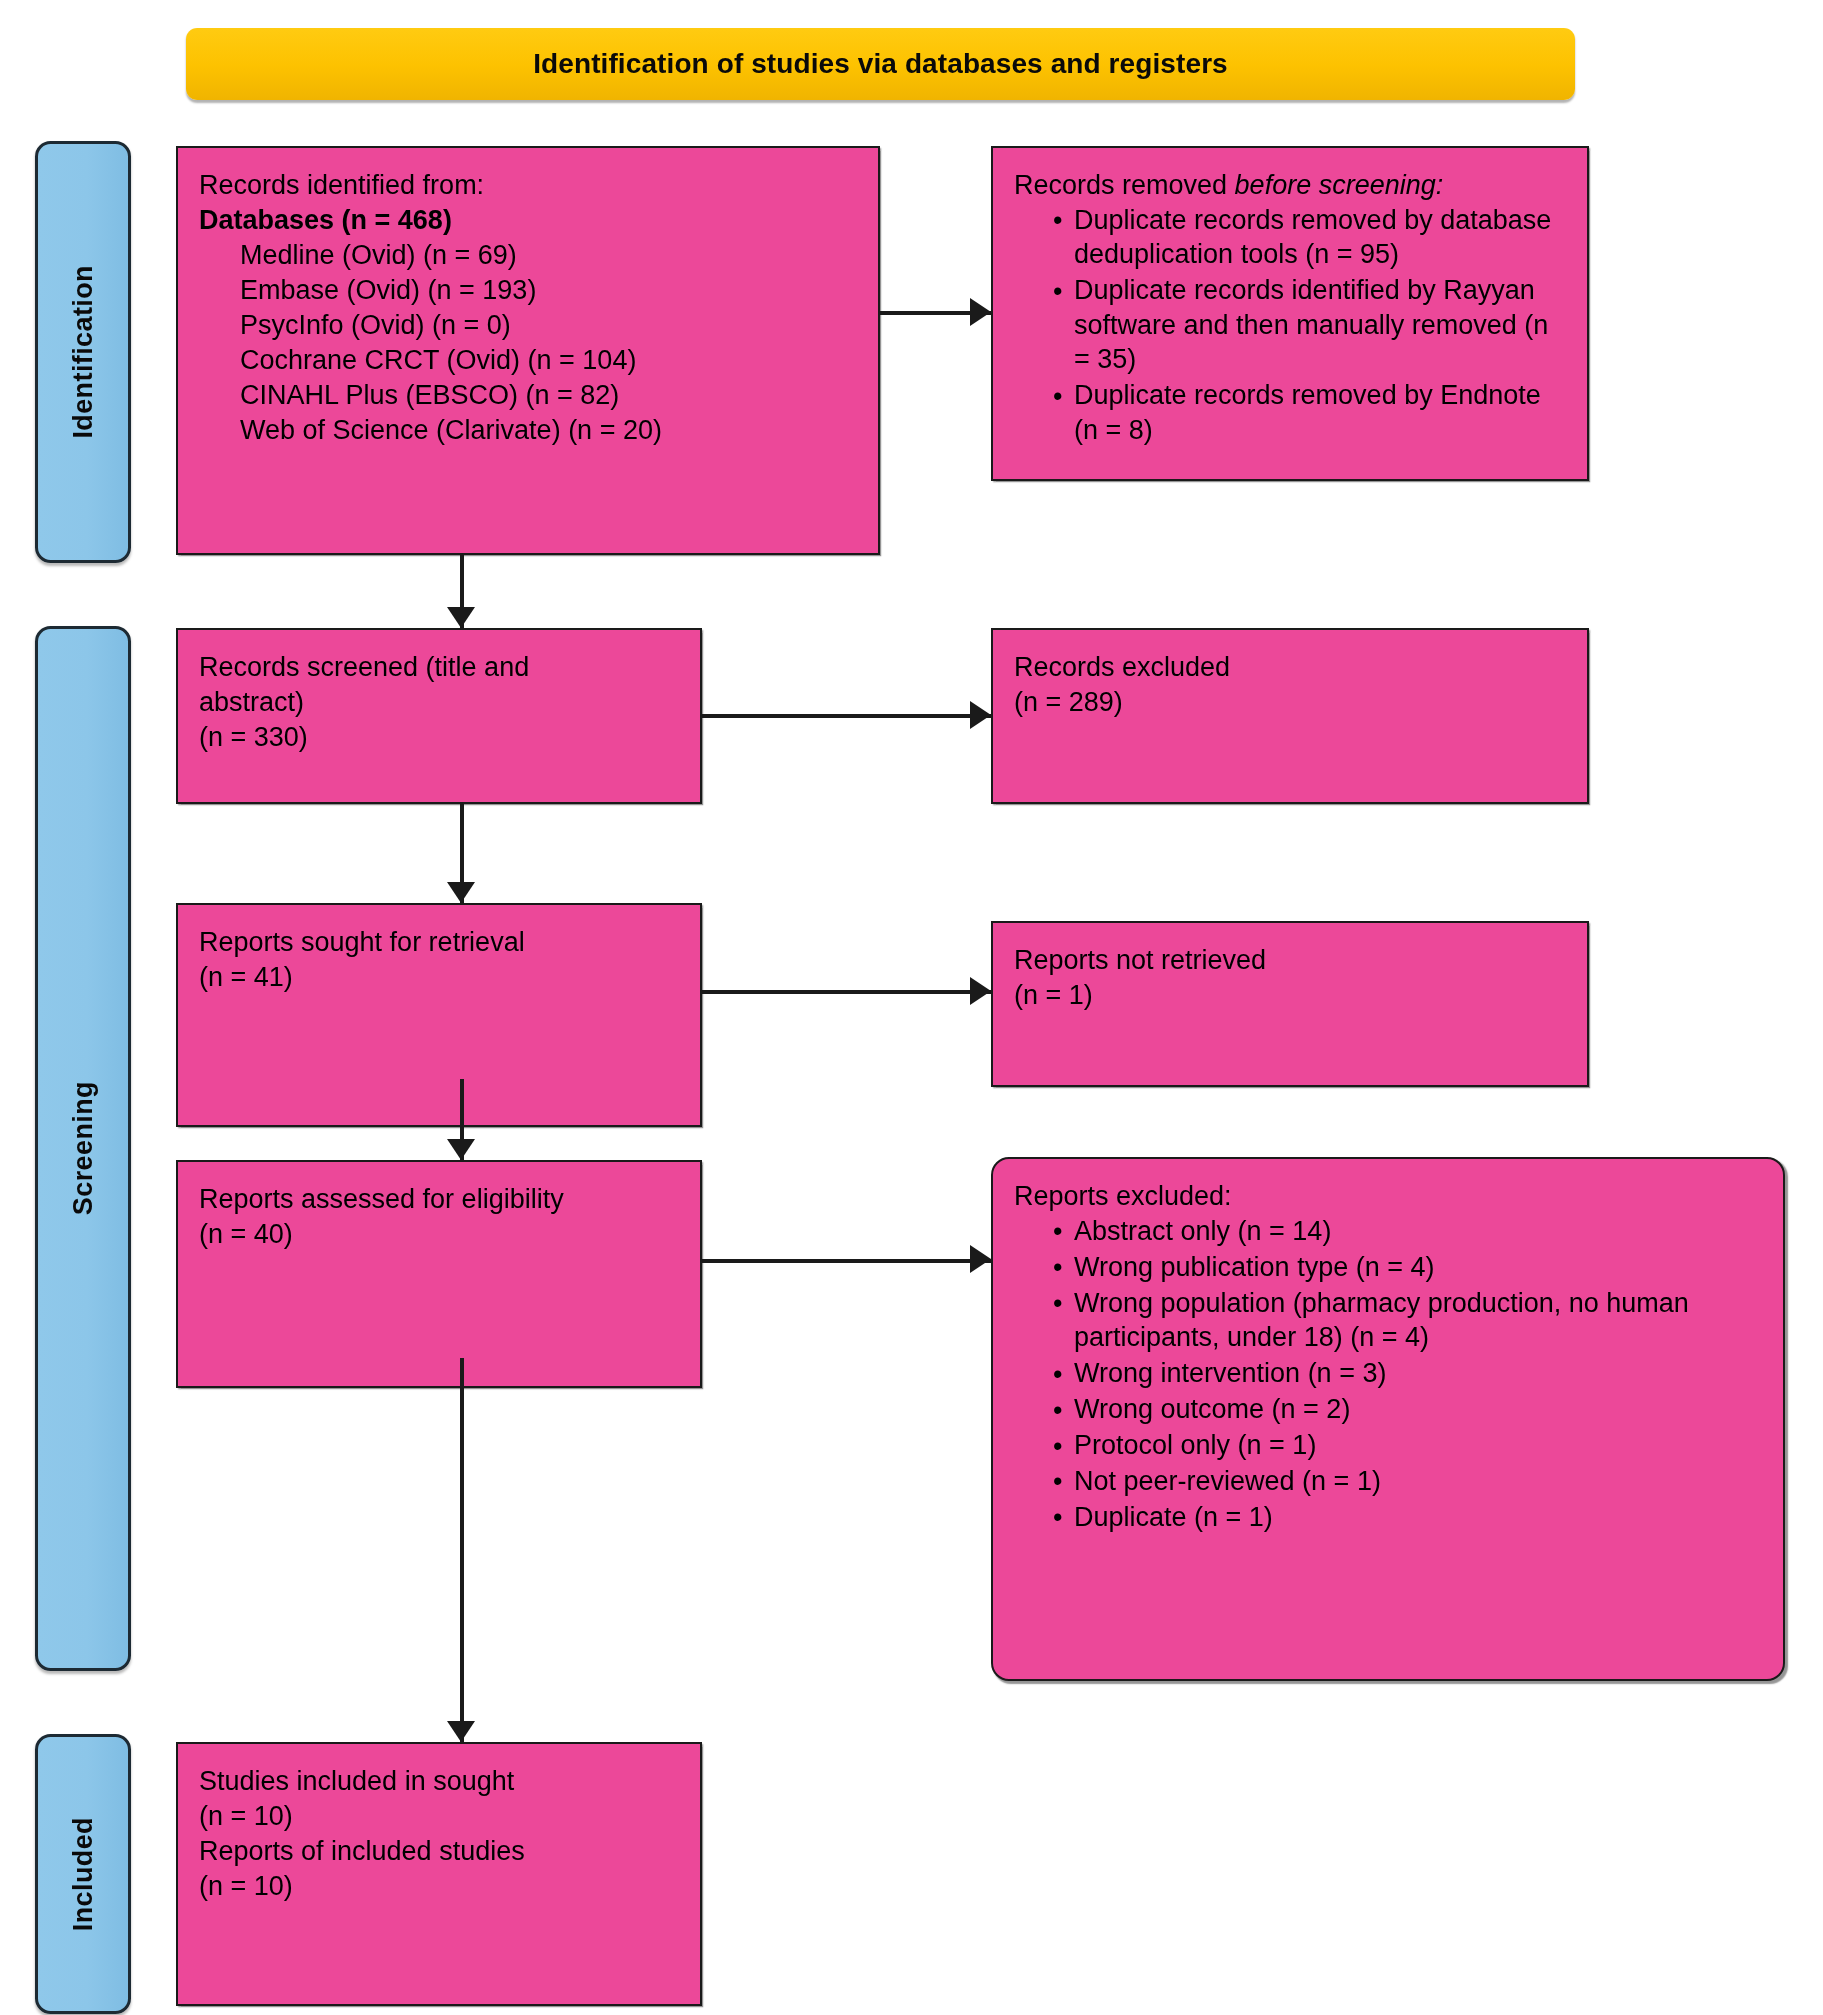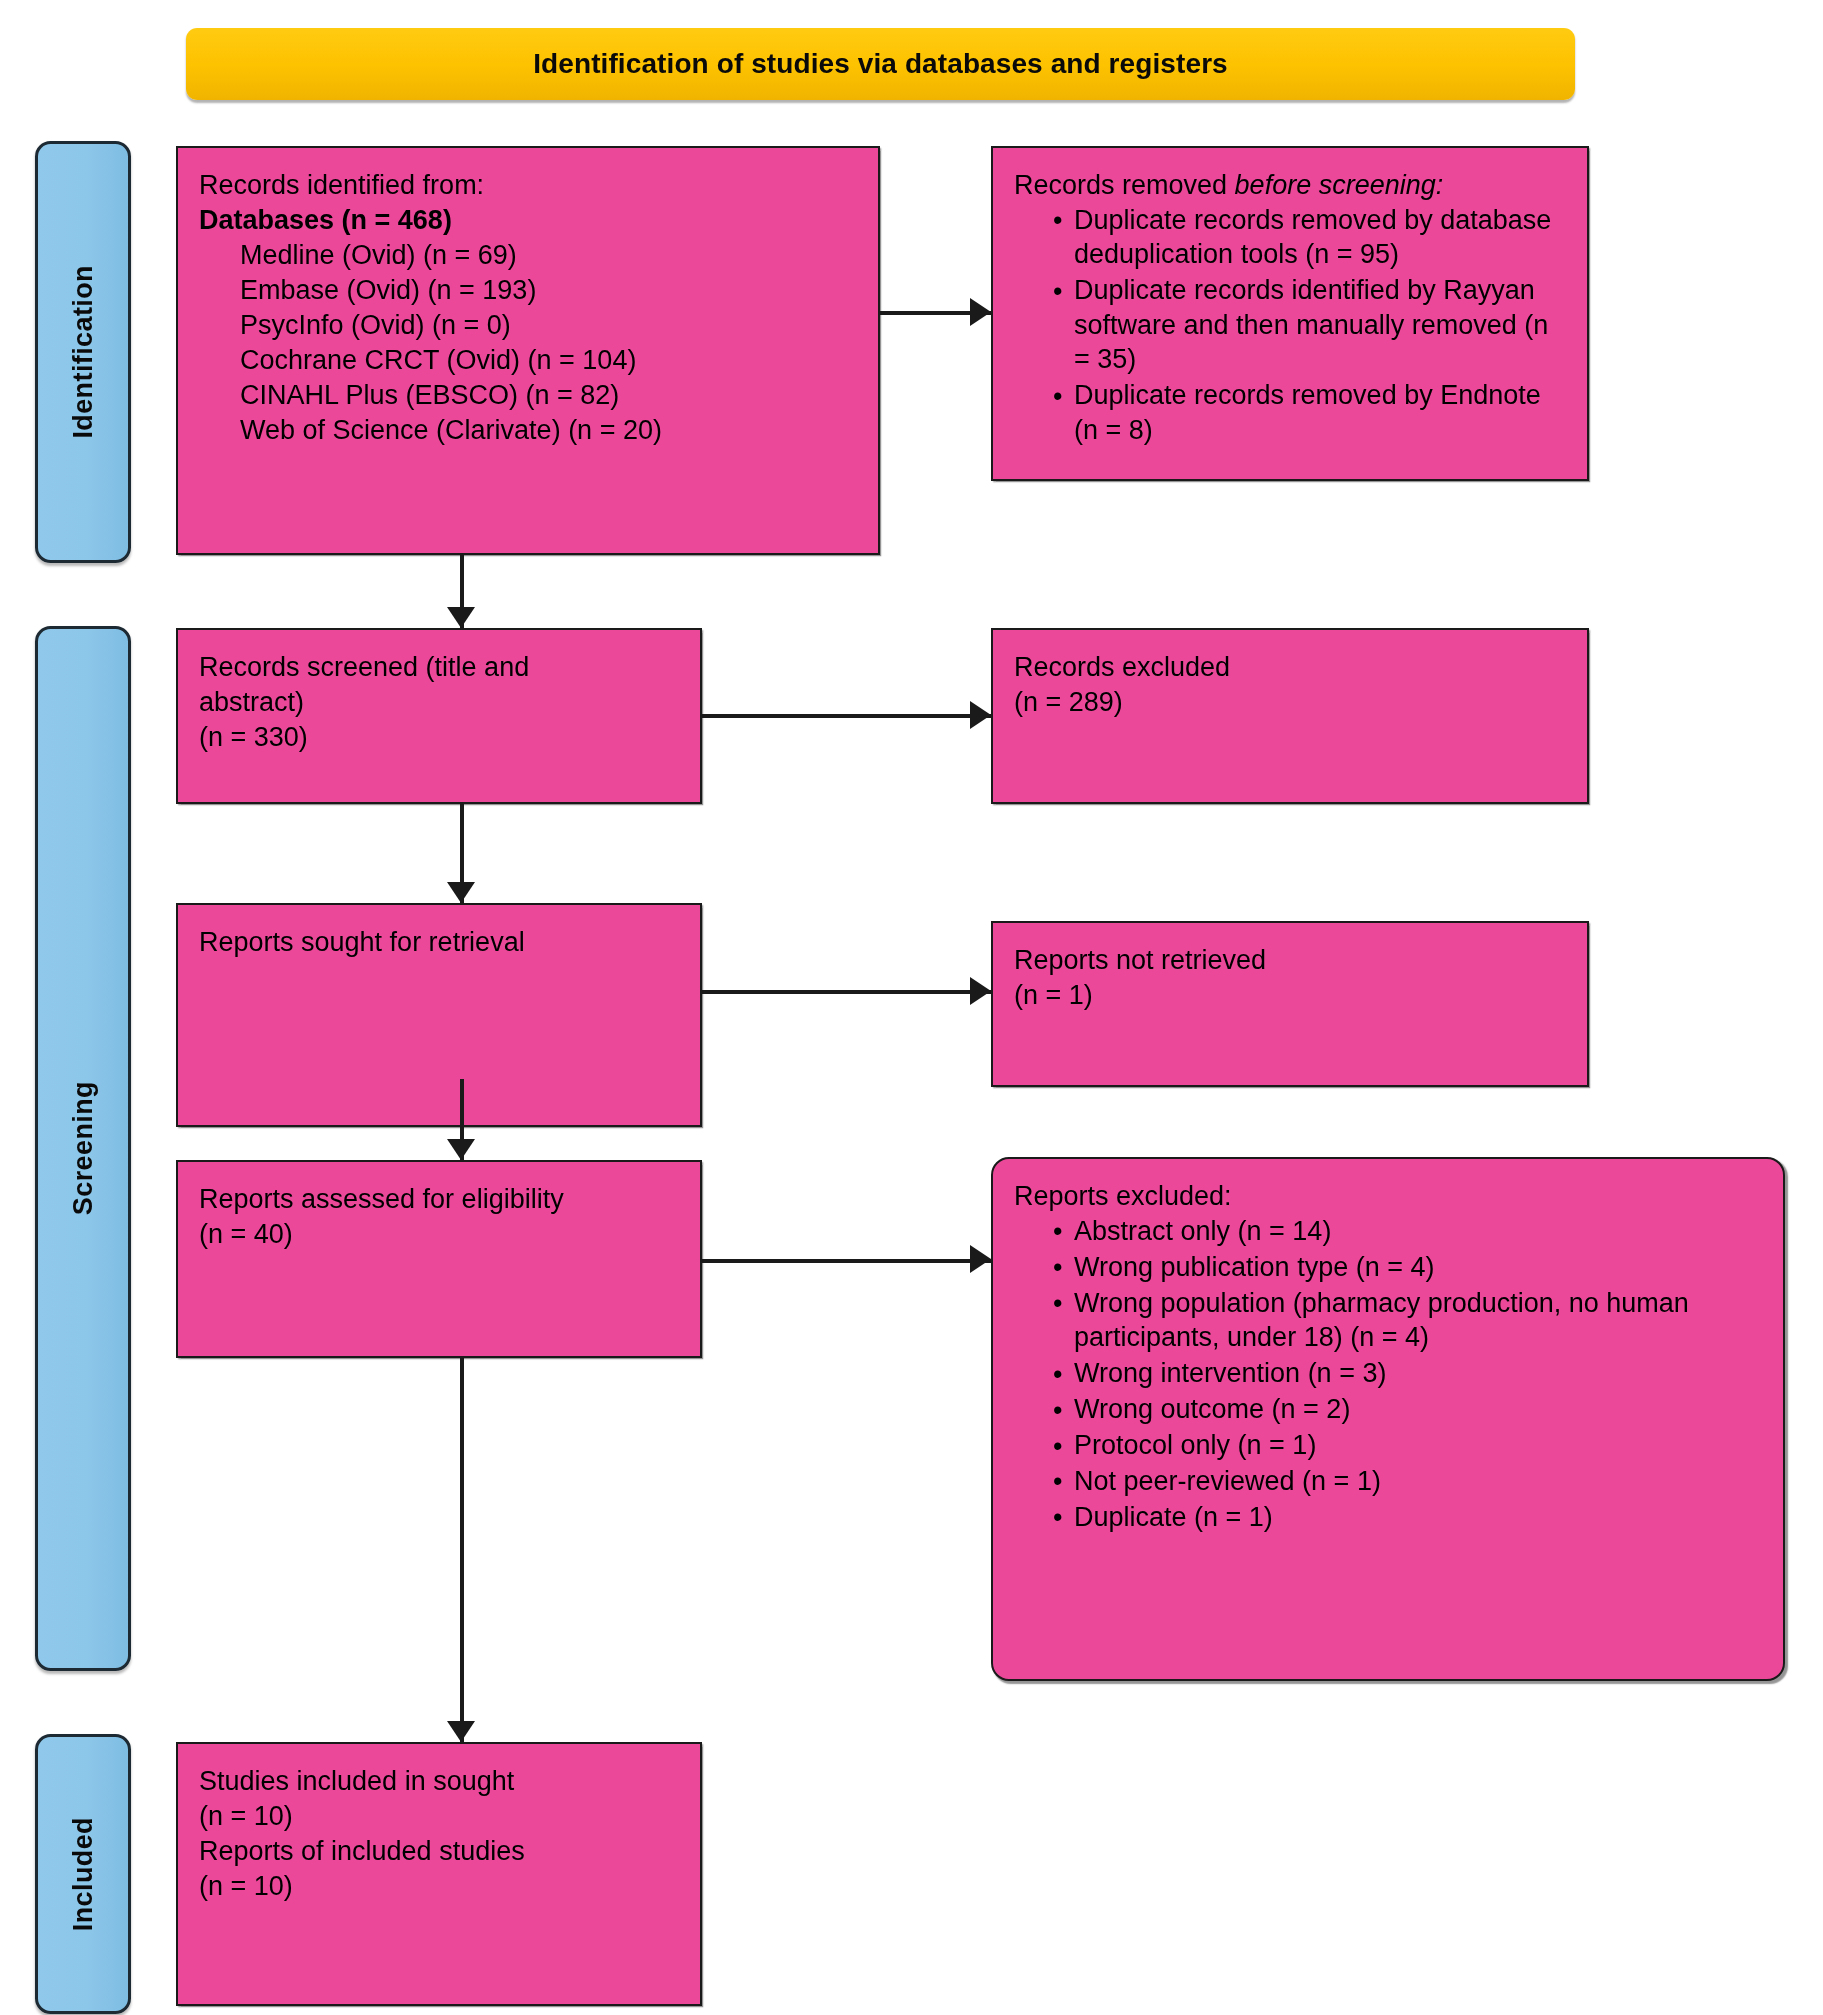--- a/index.html
+++ b/index.html
@@ -66,21 +66,21 @@
     position:absolute;left:0;top:0.02em;font-size:27px;line-height:1.28;
   }
 
   
   #box-identified        {left:176px; top:146px;  width:704px; height:409px;}
   #box-removed           {left:991px;top:146px;  width:598px;  height:335px;}
   #box-screened          {left:176px; top:628px;  width:526px;  height:176px;}
   #box-records-excluded  {left:991px;top:628px;  width:598px;  height:176px;}
   #box-sought            {left:176px; top:903px; width:526px;  height:224px;}
   #box-not-retrieved     {left:991px;top:921px; width:598px;  height:166px;}
-  #box-assessed          {left:176px; top:1160px; width:526px;  height:198px;}
+  #box-assessed          {left:176px; top:1160px; width:526px;  height:228px;}
   #box-reports-excluded  {left:991px;top:1157px; width:794px; height:524px;border-radius:18px;}
   #box-included          {left:176px; top:1742px; width:526px;  height:264px;}
 
   
   .vline{position:absolute;width:3.5px;background:#1a1a1a;}
   .hline{position:absolute;height:3.5px;background:#1a1a1a;}
   .arrow-down{
     position:absolute;width:0;height:0;
     border-left:14.8px solid transparent;border-right:14.8px solid transparent;
     border-top:21px solid #1a1a1a;
@@ -162,20 +162,21 @@
     <p>(n = 330)</p>
   </div>
 
   <div class="box" id="box-records-excluded">
     <p>Records excluded</p>
     <p>(n = 289)</p>
   </div>
 
   <div class="box" id="box-sought">
     <p>Reports sought for retrieval</p>
+    <p>(n = 41)</p>
   </div>
 
   <div class="box" id="box-not-retrieved">
     <p>Reports not retrieved</p>
     <p>(n = 1)</p>
   </div>
 
   <div class="box" id="box-assessed">
     <p>Reports assessed for eligibility</p>
     <p>(n = 40)</p>

